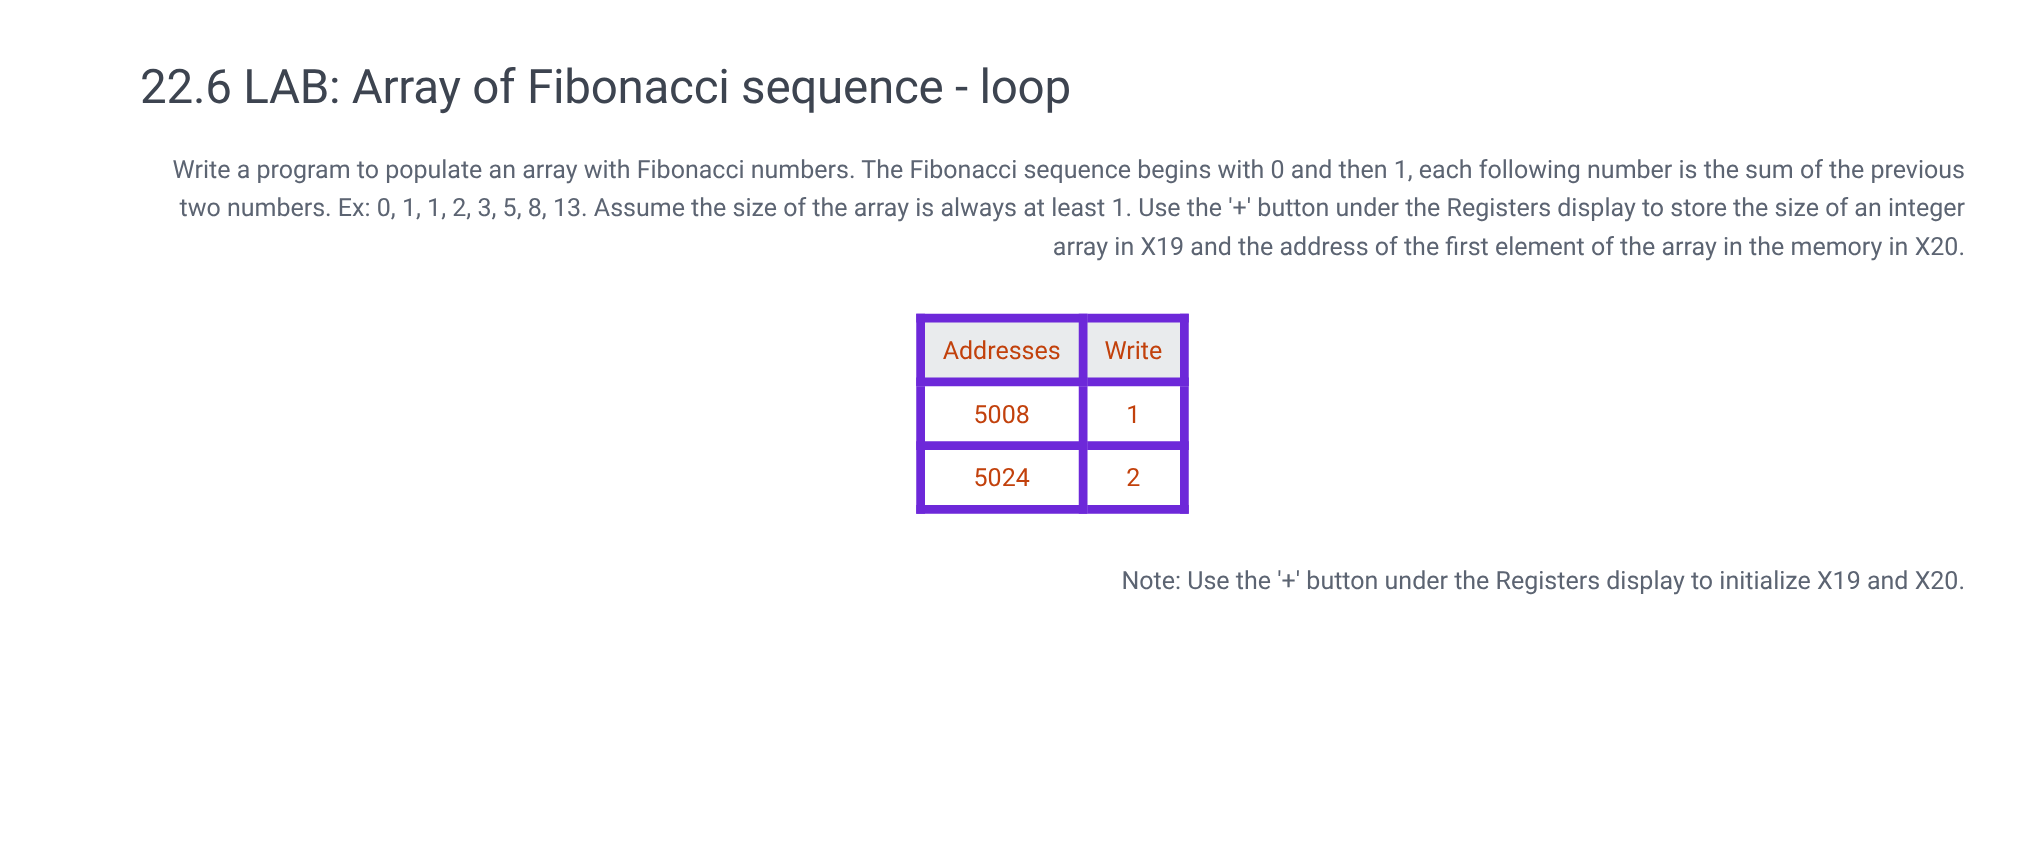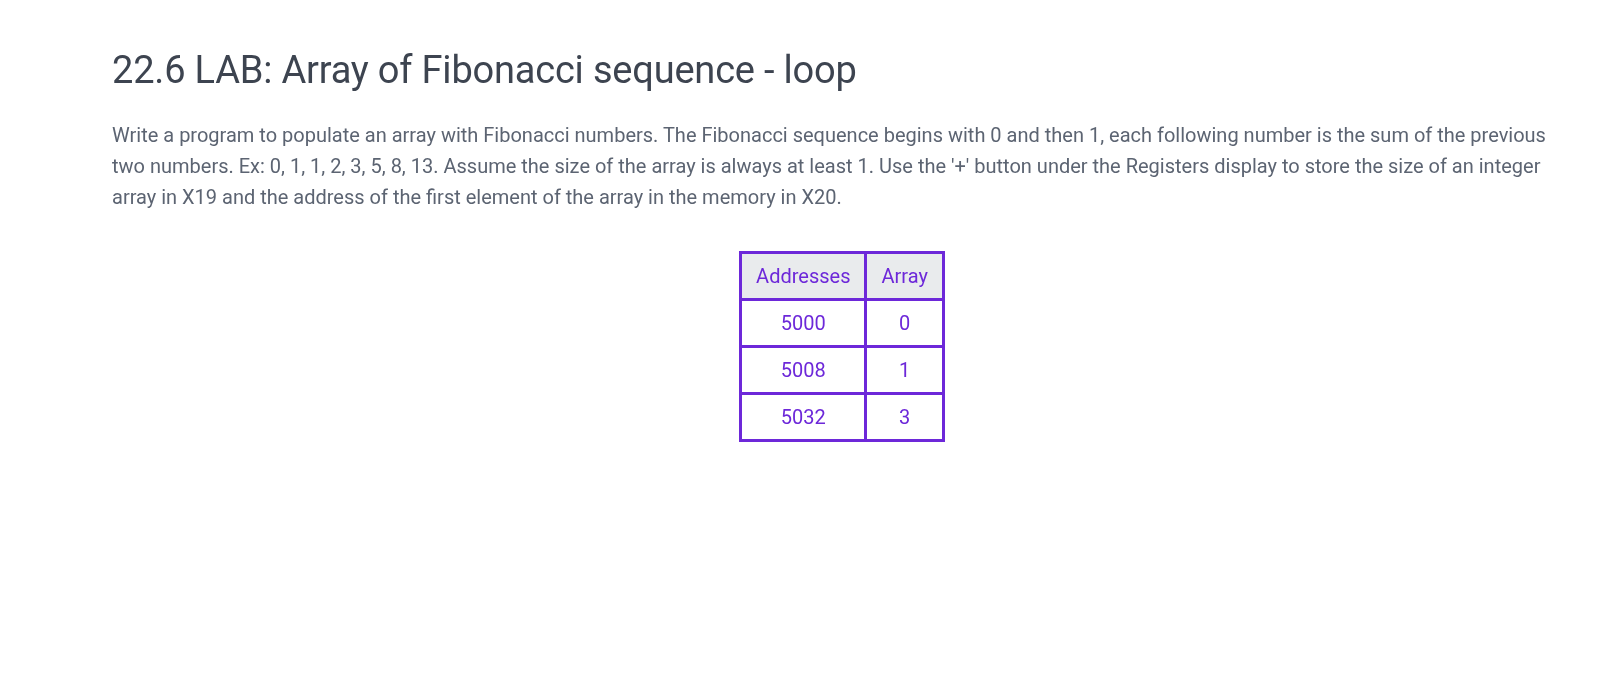--- a/index.html
+++ b/index.html
@@ -23,37 +23,38 @@
       color: #3d4450;
       margin-bottom: 28px;
       letter-spacing: -0.2px;
     }
     p {
       font-size: 20px;
       line-height: 1.55;
       color: #5c6472;
       margin-bottom: 22px;
       font-weight: 400;
+      text-align: right;
     }
     .table-wrapper {
       display: flex;
       justify-content: center;
       margin: 10px 0 22px 0;
     }
     table {
       border-collapse: collapse;
       border: 2px solid #c5c9cf;
     }
     th, td {
-      border: 3px solid #6d28d9;
+      border: 7px solid #6d28d9;
       padding: 10px 14px;
       text-align: center;
       font-size: 20px;
       font-weight: 400;
-      color: #6d28d9;
+      color: #c2410c;
     }
     th {
       background: #e9ebed;
       font-weight: 400;
     }
     td.addr {
       min-width: 108px;
     }
     td.data {
       min-width: 60px;
@@ -66,33 +67,30 @@
   <h1>22.6 LAB: Array of Fibonacci sequence - loop</h1>
 
   <p>Write a program to populate an array with Fibonacci numbers. The Fibonacci sequence begins with 0 and then 1, each following number is the sum of the previous two numbers. Ex: 0, 1, 1, 2, 3, 5, 8, 13. Assume the size of the array is always at least 1. Use the '+' button under the Registers display to store the size of an integer array in X19 and the address of the first element of the array in the memory in X20.</p>
 
 
   <div class="table-wrapper">
     <table>
       <thead>
         <tr>
           <th>Addresses</th>
-          <th>Array</th>
+          <th>Write</th>
         </tr>
       </thead>
       <tbody>
-        <tr>
-          <td class="addr">5000</td>
-          <td class="data">0</td>
-        </tr>
         <tr>
           <td class="addr">5008</td>
           <td class="data">1</td>
         </tr>
         <tr>
-          <td class="addr">5032</td>
-          <td class="data">3</td>
+          <td class="addr">5024</td>
+          <td class="data">2</td>
         </tr>
       </tbody>
     </table>
   </div>
 
+  <p>Note: Use the '+' button under the Registers display to initialize X19 and X20.</p>
 </div>
 
 </body></html>

